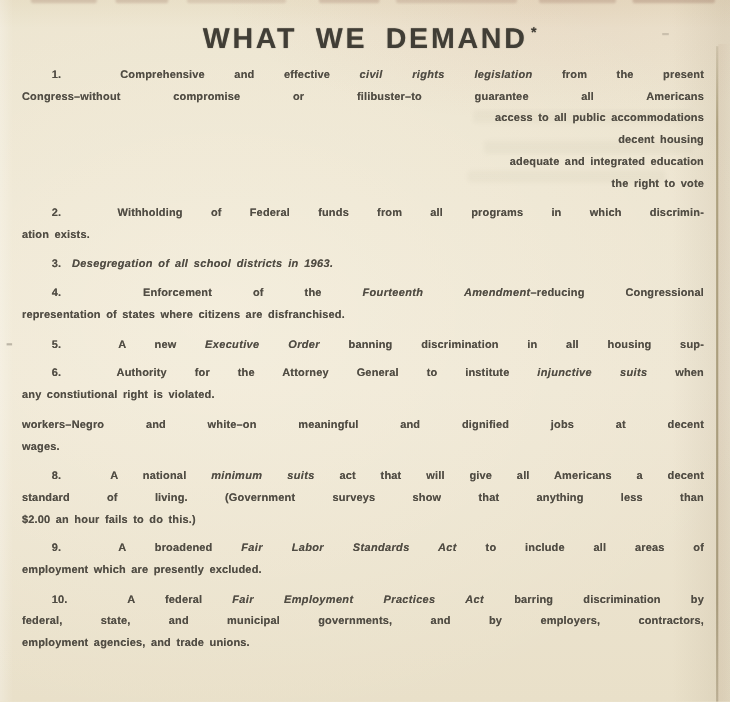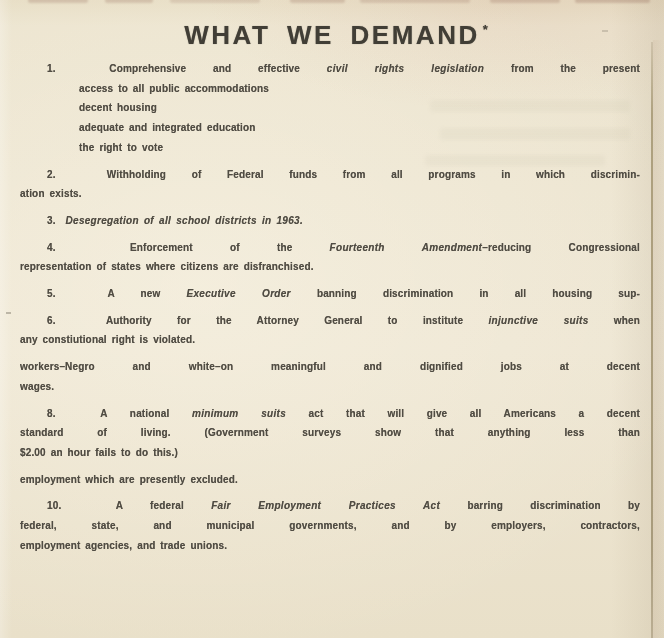--- a/index.html
+++ b/index.html
@@ -39,21 +39,21 @@
   .demand{margin:0 0 7px 0;}
   .line{
     line-height:19.7px;font-size:10px;font-weight:bold;
     letter-spacing:.15px;word-spacing:2px;
     text-align:justify;
     text-shadow:0 0 0.6px rgba(80,76,67,0.65);
     white-space:nowrap; 
   }
   .line.justify{white-space:normal;text-align-last:justify;}
   .line.first{text-indent:27px;}
-  .line.sub{margin-left:59px;text-align:left;}
+  .line.sub{margin-left:77px;text-align:right;}
   .line i{font-style:italic;letter-spacing:.3px;}
   .page-edge{
     position:absolute;top:42px;bottom:0;right:11px;width:2px;
     background:linear-gradient(180deg, rgba(150,135,105,.25), #aea17f 12%, #a89b7c 85%, rgba(150,135,105,.5));
     filter:blur(.4px);pointer-events:none;
   }
   .page-edge-shade{
     position:absolute;top:40px;bottom:0;right:0;width:11px;
     background:linear-gradient(90deg, rgba(190,160,135,.14), rgba(230,215,190,.06));
     pointer-events:none;
@@ -78,20 +78,21 @@
   <div class="ghost-faint" style="left:440px;top:128px;width:190px;height:12px"></div>
   <div class="ghost-faint" style="left:425px;top:155px;width:180px;height:11px"></div>
   <span class="speck" style="left:6px;top:312px;width:5px;height:2px"></span>
   <span class="speck" style="left:602px;top:30px;width:6px;height:2px;opacity:.25"></span>
 
   <h1><span>WHAT WE DEMAND</span><span class="marker">*</span></h1>
 
   <div class="demands" id="demands">
       <div class="demand">
         <div class="line first justify"><span>1.&nbsp; Comprehensive and effective </span><i>civil rights legislation</i><span> from the present</span></div>
+        <div class="line body justify"><span>Congress–without compromise or filibuster–to guarantee all Americans</span></div>
         <div class="line sub"><span>access to all public accommodations</span></div>
         <div class="line sub"><span>decent housing</span></div>
         <div class="line sub"><span>adequate and integrated education</span></div>
         <div class="line sub"><span>the right to vote</span></div>
       </div>
       <div class="demand">
         <div class="line first justify"><span>2.&nbsp; Withholding of Federal funds from all programs in which discrimin-</span></div>
         <div class="line body"><span>ation exists.</span></div>
       </div>
       <div class="demand">
@@ -111,20 +112,21 @@
       <div class="demand">
         <div class="line body justify"><span>workers–Negro and white–on meaningful and dignified jobs at decent</span></div>
         <div class="line body"><span>wages.</span></div>
       </div>
       <div class="demand">
         <div class="line first justify"><span>8.&nbsp; A national </span><i>minimum suits</i><span> act that will give all Americans a decent</span></div>
         <div class="line body justify"><span>standard of living. (Government surveys show that anything less than</span></div>
         <div class="line body"><span>$2.00 an hour fails to do this.)</span></div>
       </div>
       <div class="demand">
+        <div class="line first justify"><span>9.&nbsp; A broadened </span><i>Fair Labor Standards Act</i><span> to include all areas of</span></div>
         <div class="line body"><span>employment which are presently excluded.</span></div>
       </div>
       <div class="demand">
         <div class="line first justify"><span>10.&nbsp; A federal </span><i>Fair Employment Practices Act</i><span> barring discrimination by</span></div>
         <div class="line body justify"><span>federal, state, and municipal governments, and by employers, contractors,</span></div>
         <div class="line body"><span>employment agencies, and trade unions.</span></div>
       </div>
     </div>
 
   <div class="page-edge-shade"></div>

